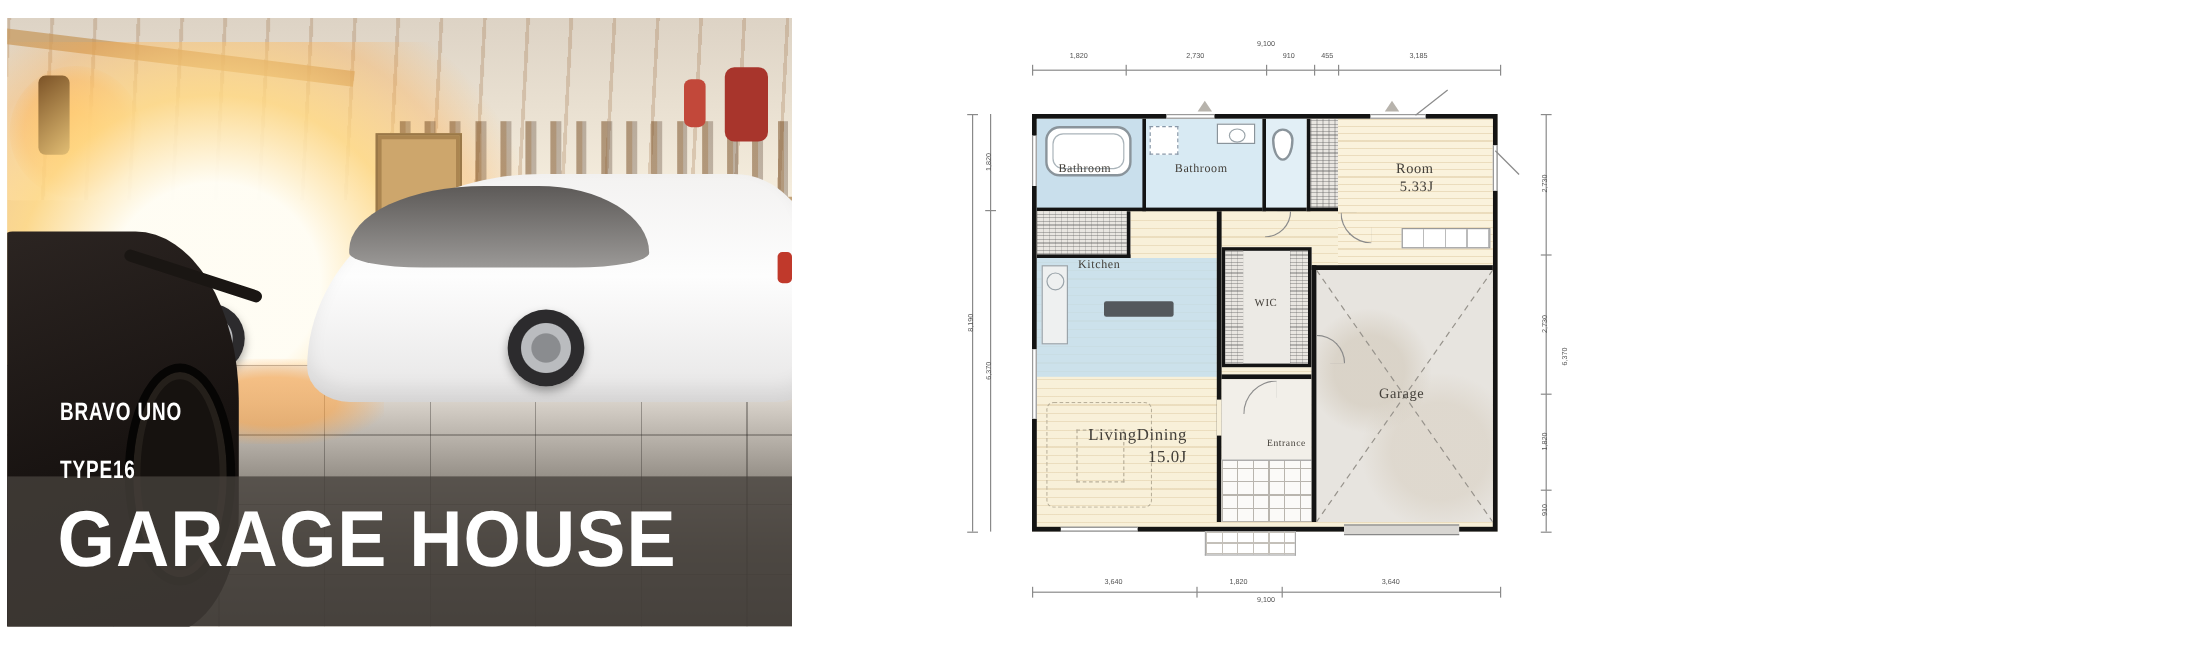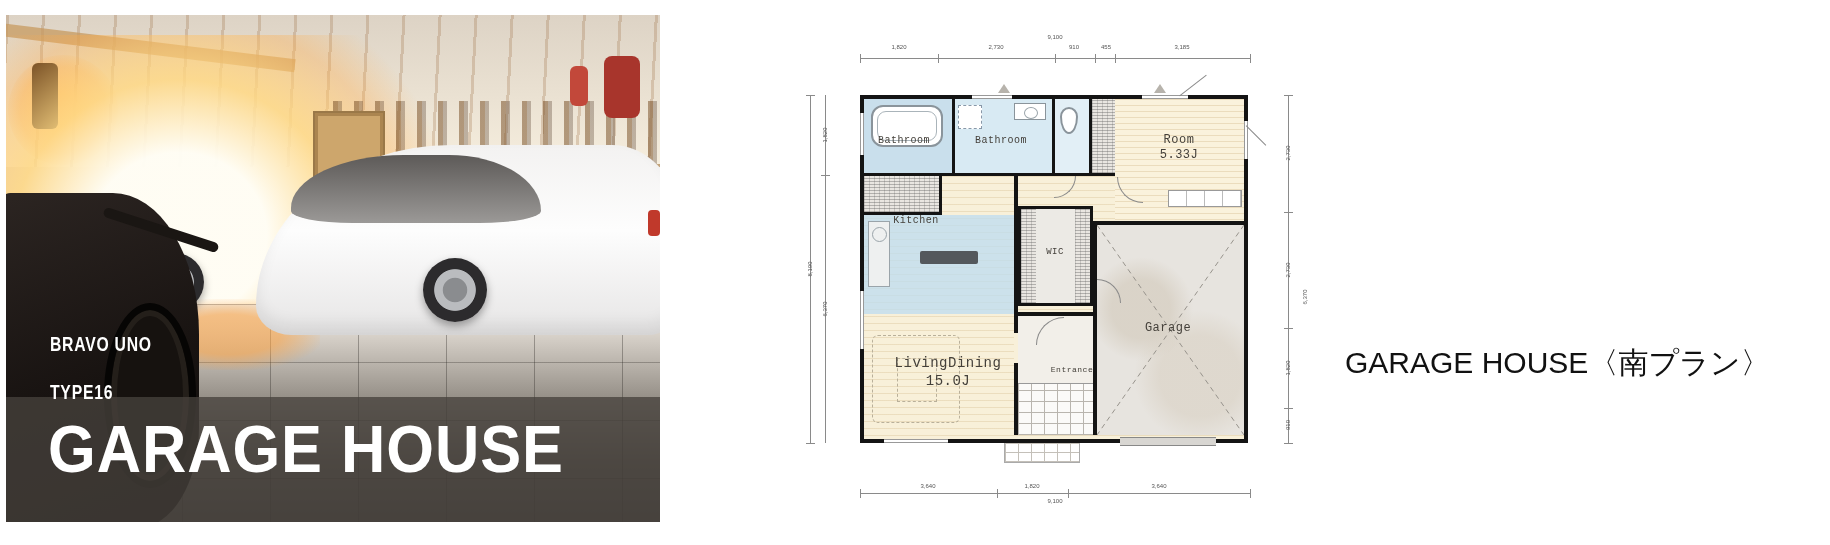--- a/index.html
+++ b/index.html
@@ -126,22 +126,22 @@
   .sofa{left:8px;top:236px;width:88px;height:88px;border:1px dashed #b9b09a;border-radius:6px}
   .sofa-tbl{left:24px;top:22px;width:40px;height:44px;border:1px dashed #b9b09a}
   .arc{border:1px solid #8a8a8a;background:transparent}
   .arc.a1{left:190px;top:77px;width:22px;height:22px;border-radius:0 0 100% 0;border-top:none;border-left:none}
   .arc.a2{left:253px;top:78px;width:26px;height:26px;border-radius:0 0 0 100%;border-top:none;border-right:none}
   .arc.a3{left:172px;top:218px;width:28px;height:28px;border-radius:100% 0 0 0;border-bottom:none;border-right:none}
   .arc.a4{left:233px;top:180px;width:24px;height:24px;border-radius:0 100% 0 0;border-bottom:none;border-left:none}
   .tmark{width:0;height:0;border-left:6px solid transparent;border-right:6px solid transparent;
     border-bottom:9px solid #b7b3ac}
   .slash{height:1px;background:#8a8a8a}
-  .rlabel{font-family:Liberation Mono, monospace;color:#44403a;
-    transform:translateX(-50%);text-align:center;letter-spacing:.5px;line-height:1.25;white-space:nowrap}
+  .rlabel{font-family:Liberation Serif, serif;color:#44403a;
+    transform:translateX(-50%);text-align:right;letter-spacing:.5px;line-height:1.25;white-space:nowrap}
 
   
   .info{position:absolute;left:1345px;top:344px;width:480px;color:#111}
   .info-line{font-size:30px;line-height:37px;white-space:nowrap}
 </style>
 </head>
 <body>
 
 <div class="canvas">
 
@@ -283,16 +283,15 @@
       <div class="rlabel" style="left:84px;top:256px;font-size:14px">
         <span style="position:static">LivingDining</span><br>
         <span style="position:static">15.0J</span>
       </div>
       <div class="rlabel" style="left:208px;top:266px;font-size:8px">Entrance</div>
       <div class="rlabel" style="left:304px;top:222px;font-size:12px">Garage</div>
     </div>
   </div>
 
   <div class="info">
-    <div class="info-line">GARAGE HOUSE〈南プラン〉</div>
   </div>
 
 </div>
 
 </body></html>

